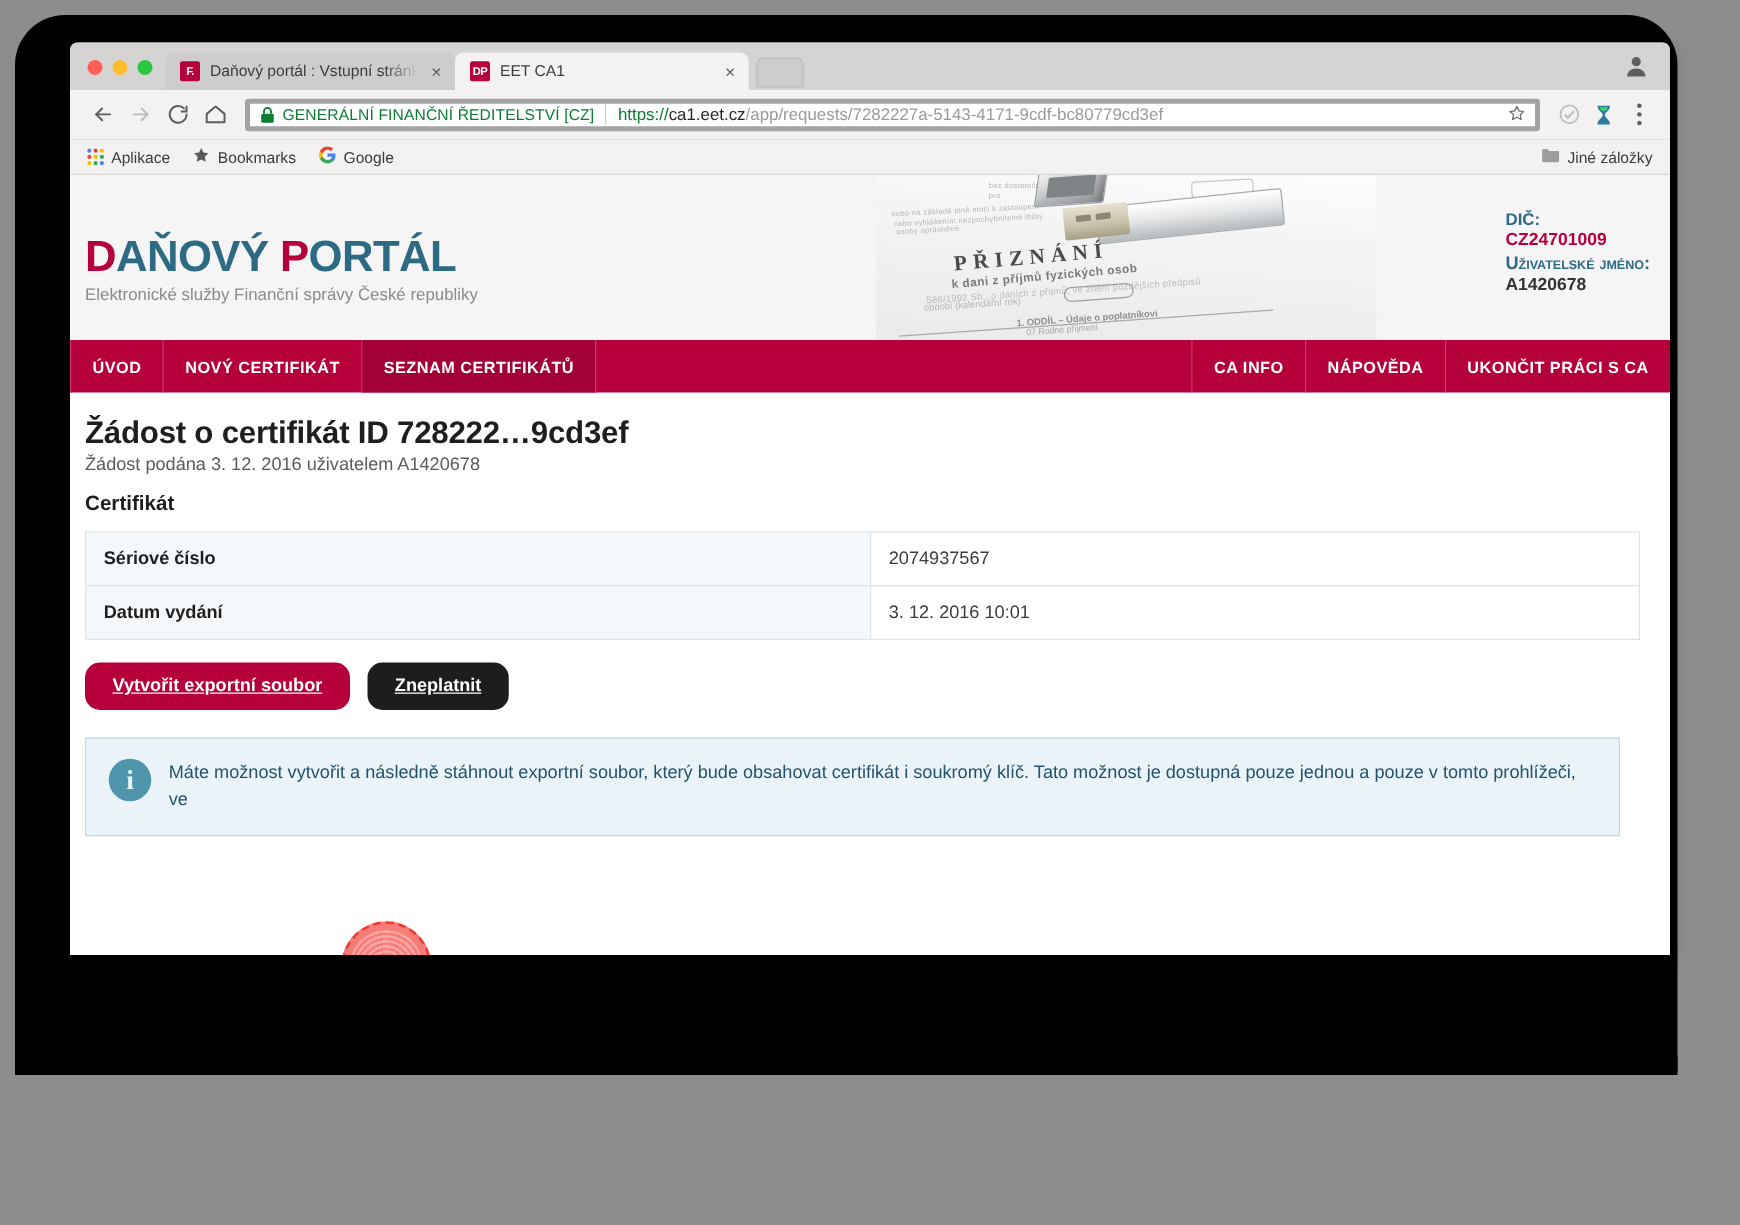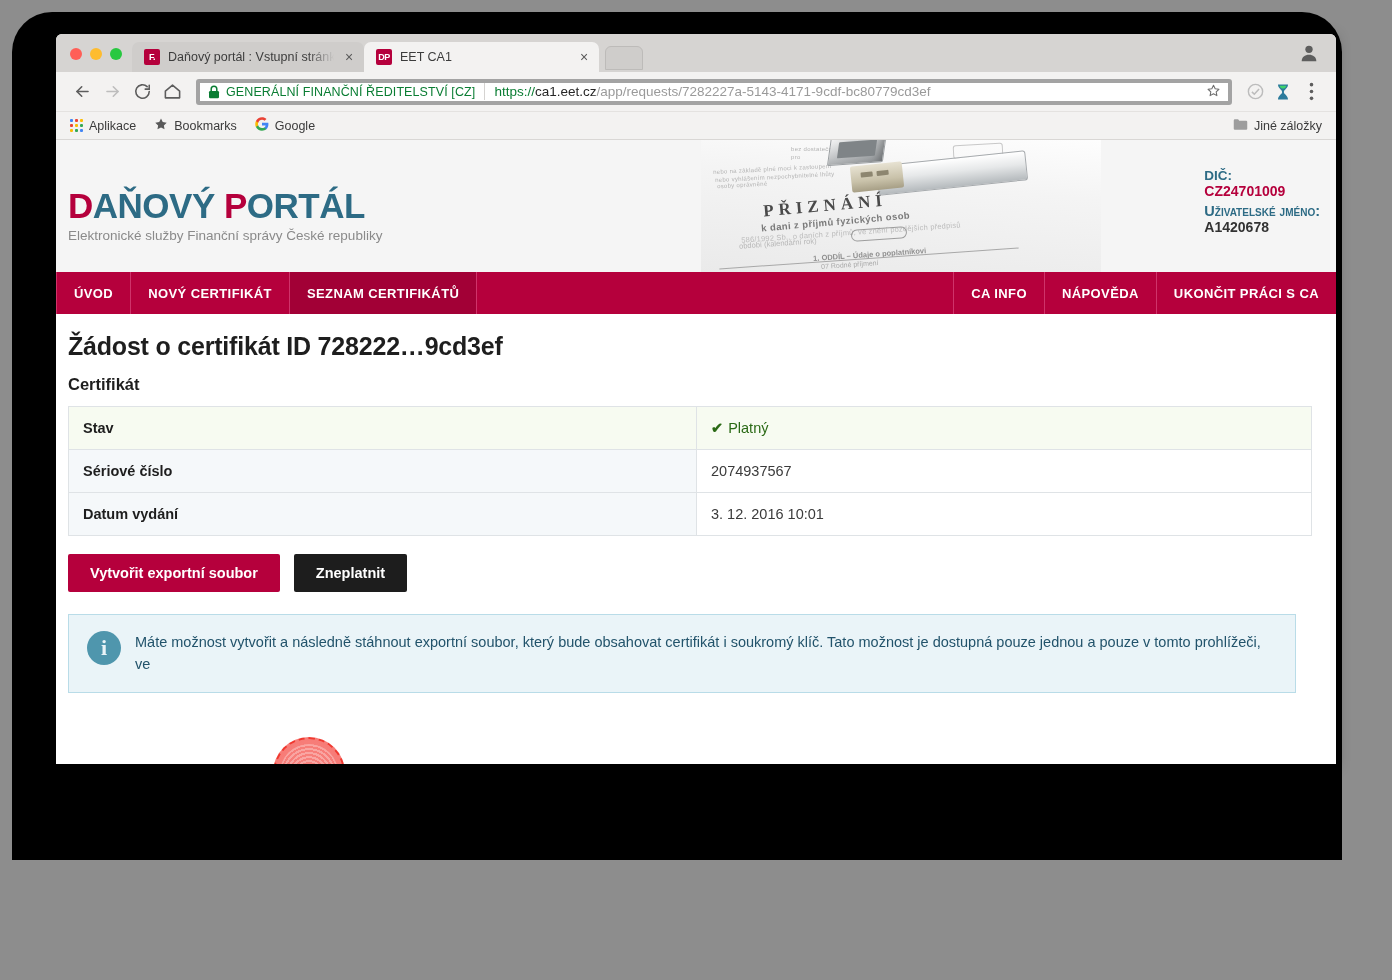--- a/index.html
+++ b/index.html
@@ -297,22 +297,22 @@
     background: #f5f8fa; border-right: 1px solid #dfe3e6;
   }
   table.cert td.v { color: #3b3b3b; }
   table.cert tr.ok td { background: #f7fbf1; }
   table.cert tr.ok td.v { color: #2b6a16; }
   .check { color: #2b6a16; margin-right: 5px; font-weight: bold; }
 
   .btnrow { margin-top: 18px; display: flex; gap: 14px; }
   .btn {
     font-size: 14.5px; font-weight: bold; color: #fff;
-    padding: 11px 22px; border: none; border-radius: 2px;
-    cursor: pointer; font-family: "Liberation Sans", sans-serif;
+    padding: 11px 22px; border: none; border-radius: 12px;
+    cursor: pointer; font-family: "Liberation Sans", sans-serif; text-decoration: underline;
   }
   .btn.primary { background: #b5003c; }
   .btn.dark { background: #1d1d1d; }
 
   .infobox {
     margin-top: 22px; width: 1228px;
     background: #eaf4f8; border: 1px solid #b9dce8;
     display: flex; gap: 14px; padding: 16px 18px;
   }
   .infobox .iicon {
@@ -540,28 +540,25 @@
       <div class="item">
           <span>NÁPOVĚDA</span>
         </div>
       <div class="item last">
           <span>UKONČIT PRÁCI S CA</span>
         </div>
     </div>
 
     <div class="content">
       <h1 class="ttl">Žádost o certifikát ID 728222…9cd3ef</h1>
+      <div class="subttl">Žádost podána 3. 12. 2016 uživatelem A1420678</div>
       <h2 class="sec">Certifikát</h2>
 
       <table class="cert">
         <tbody>
-          <tr class="ok">
-            <td class="k">Stav</td>
-            <td class="v"><span class="check">✔</span><span>Platný</span></td>
-          </tr>
           <tr>
             <td class="k">Sériové číslo</td>
             <td class="v">2074937567</td>
           </tr>
           <tr>
             <td class="k">Datum vydání</td>
             <td class="v">3. 12. 2016 10:01</td>
           </tr>
         </tbody>
       </table>

